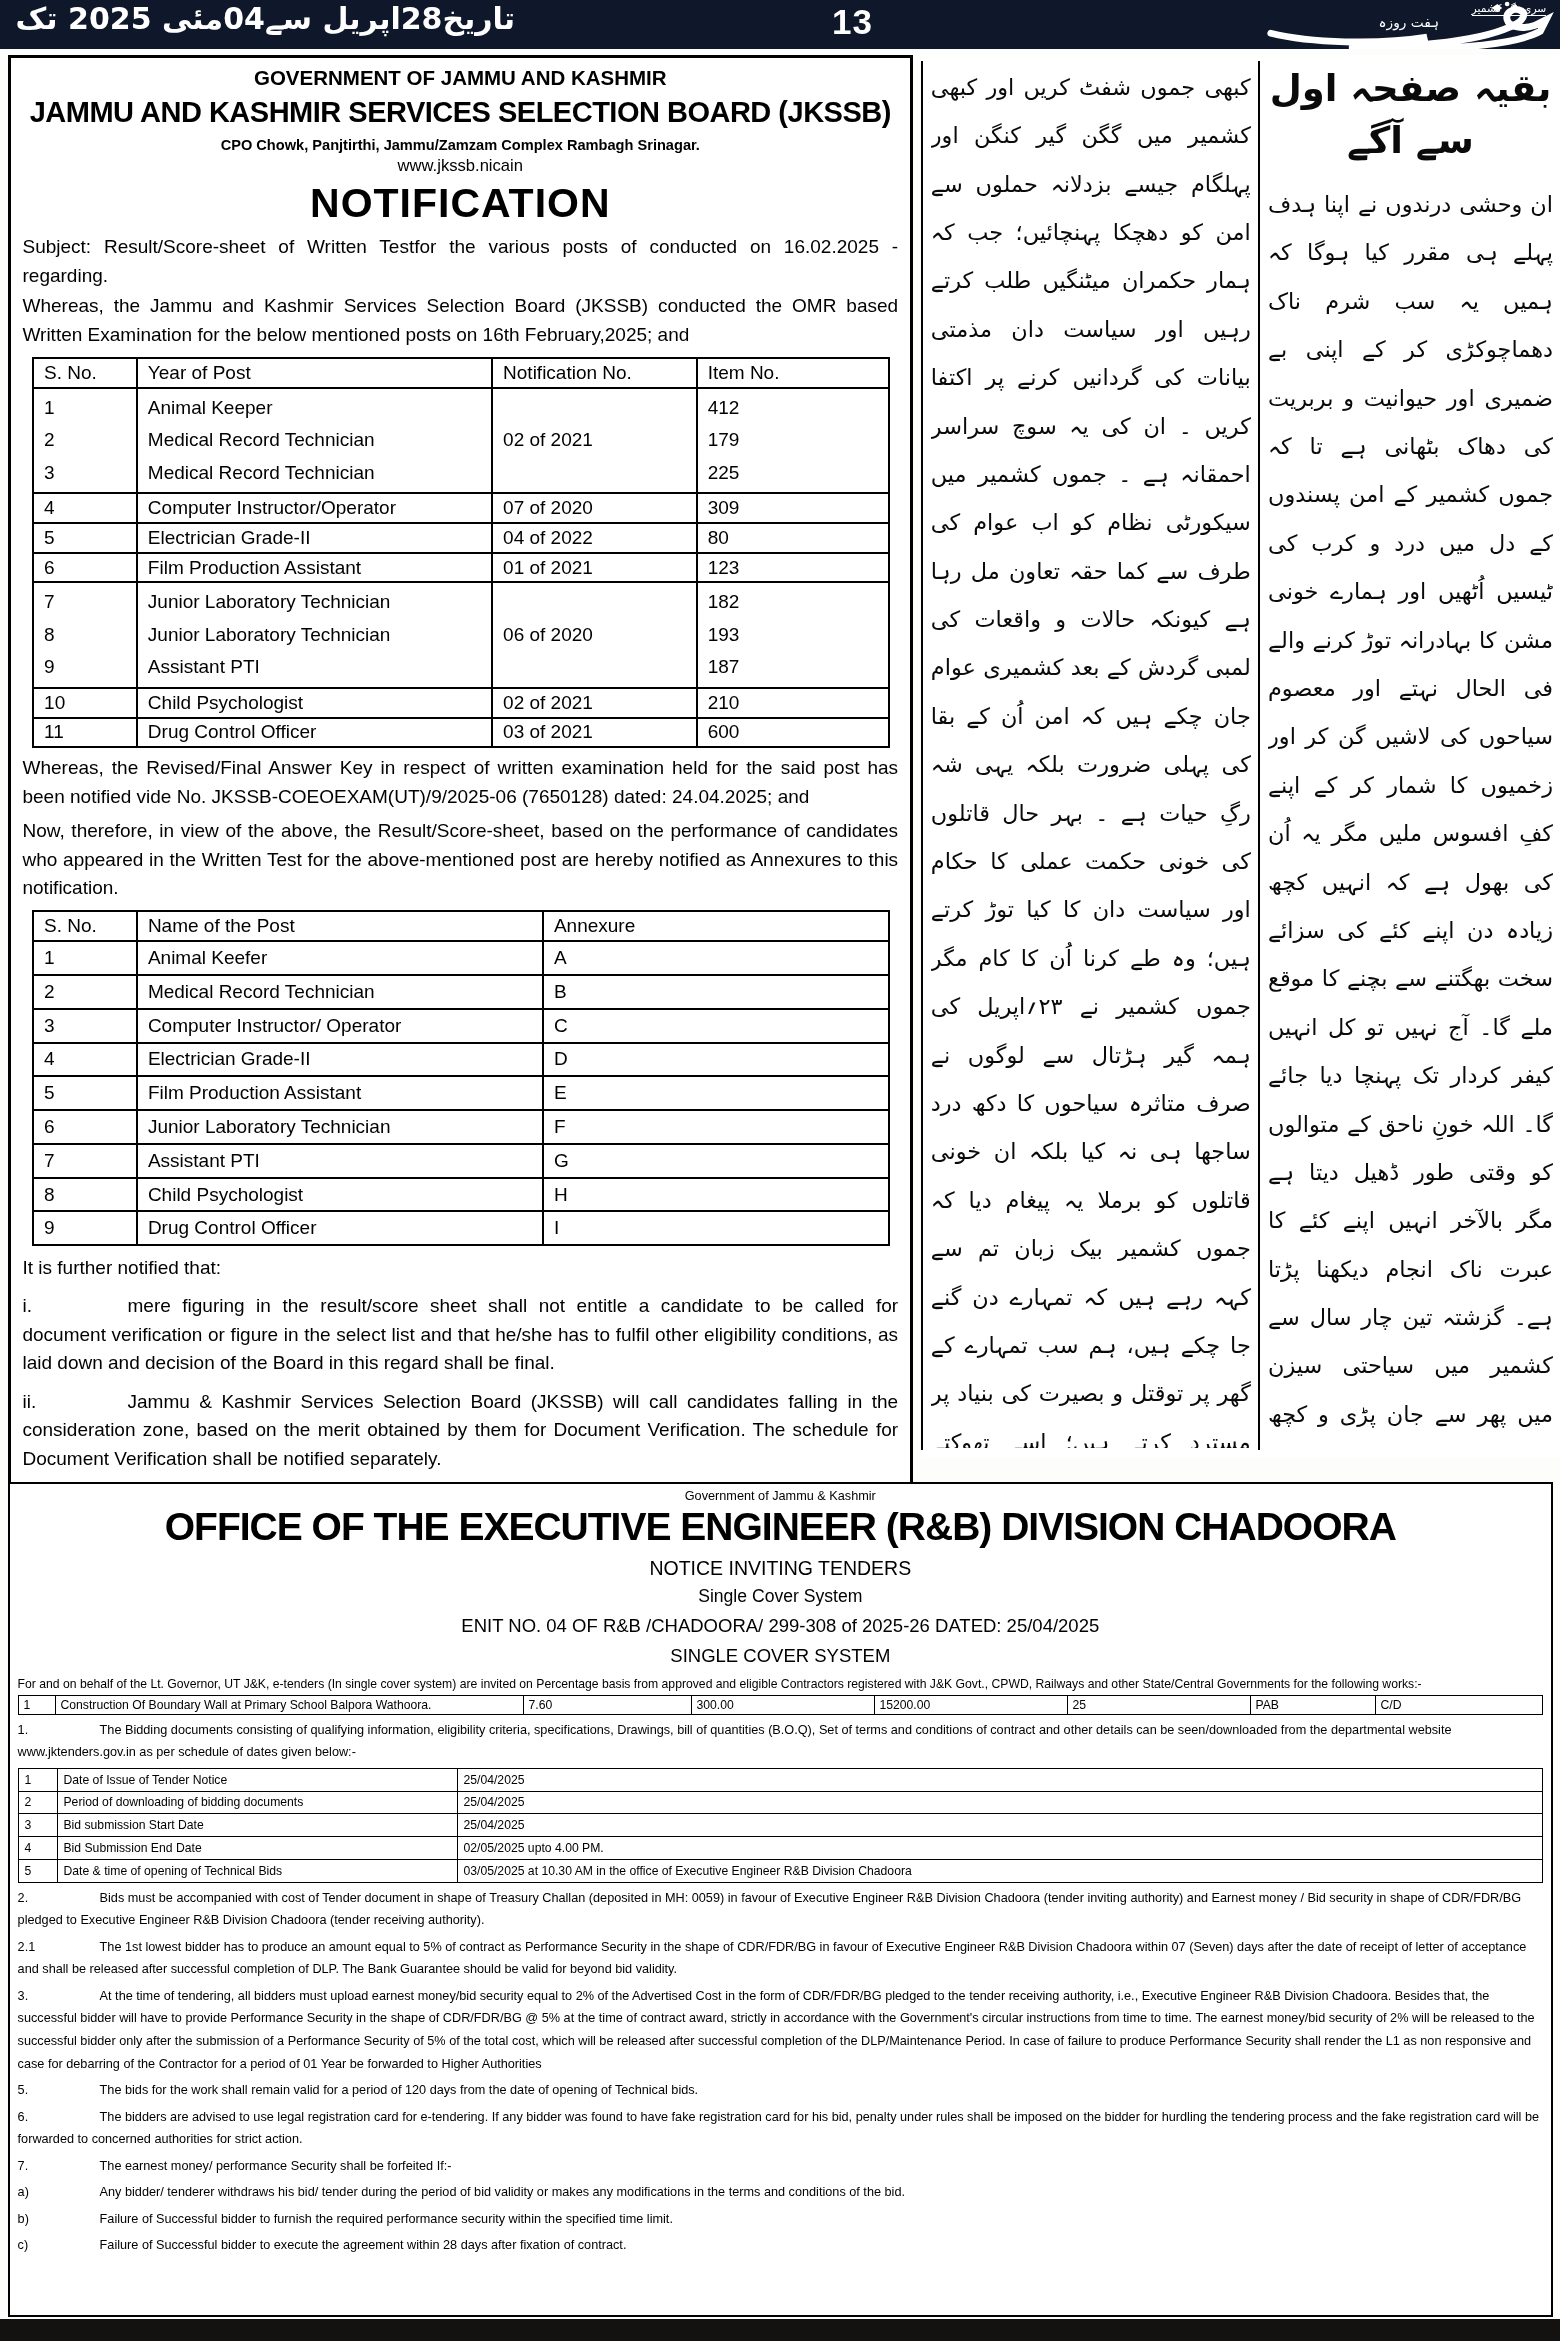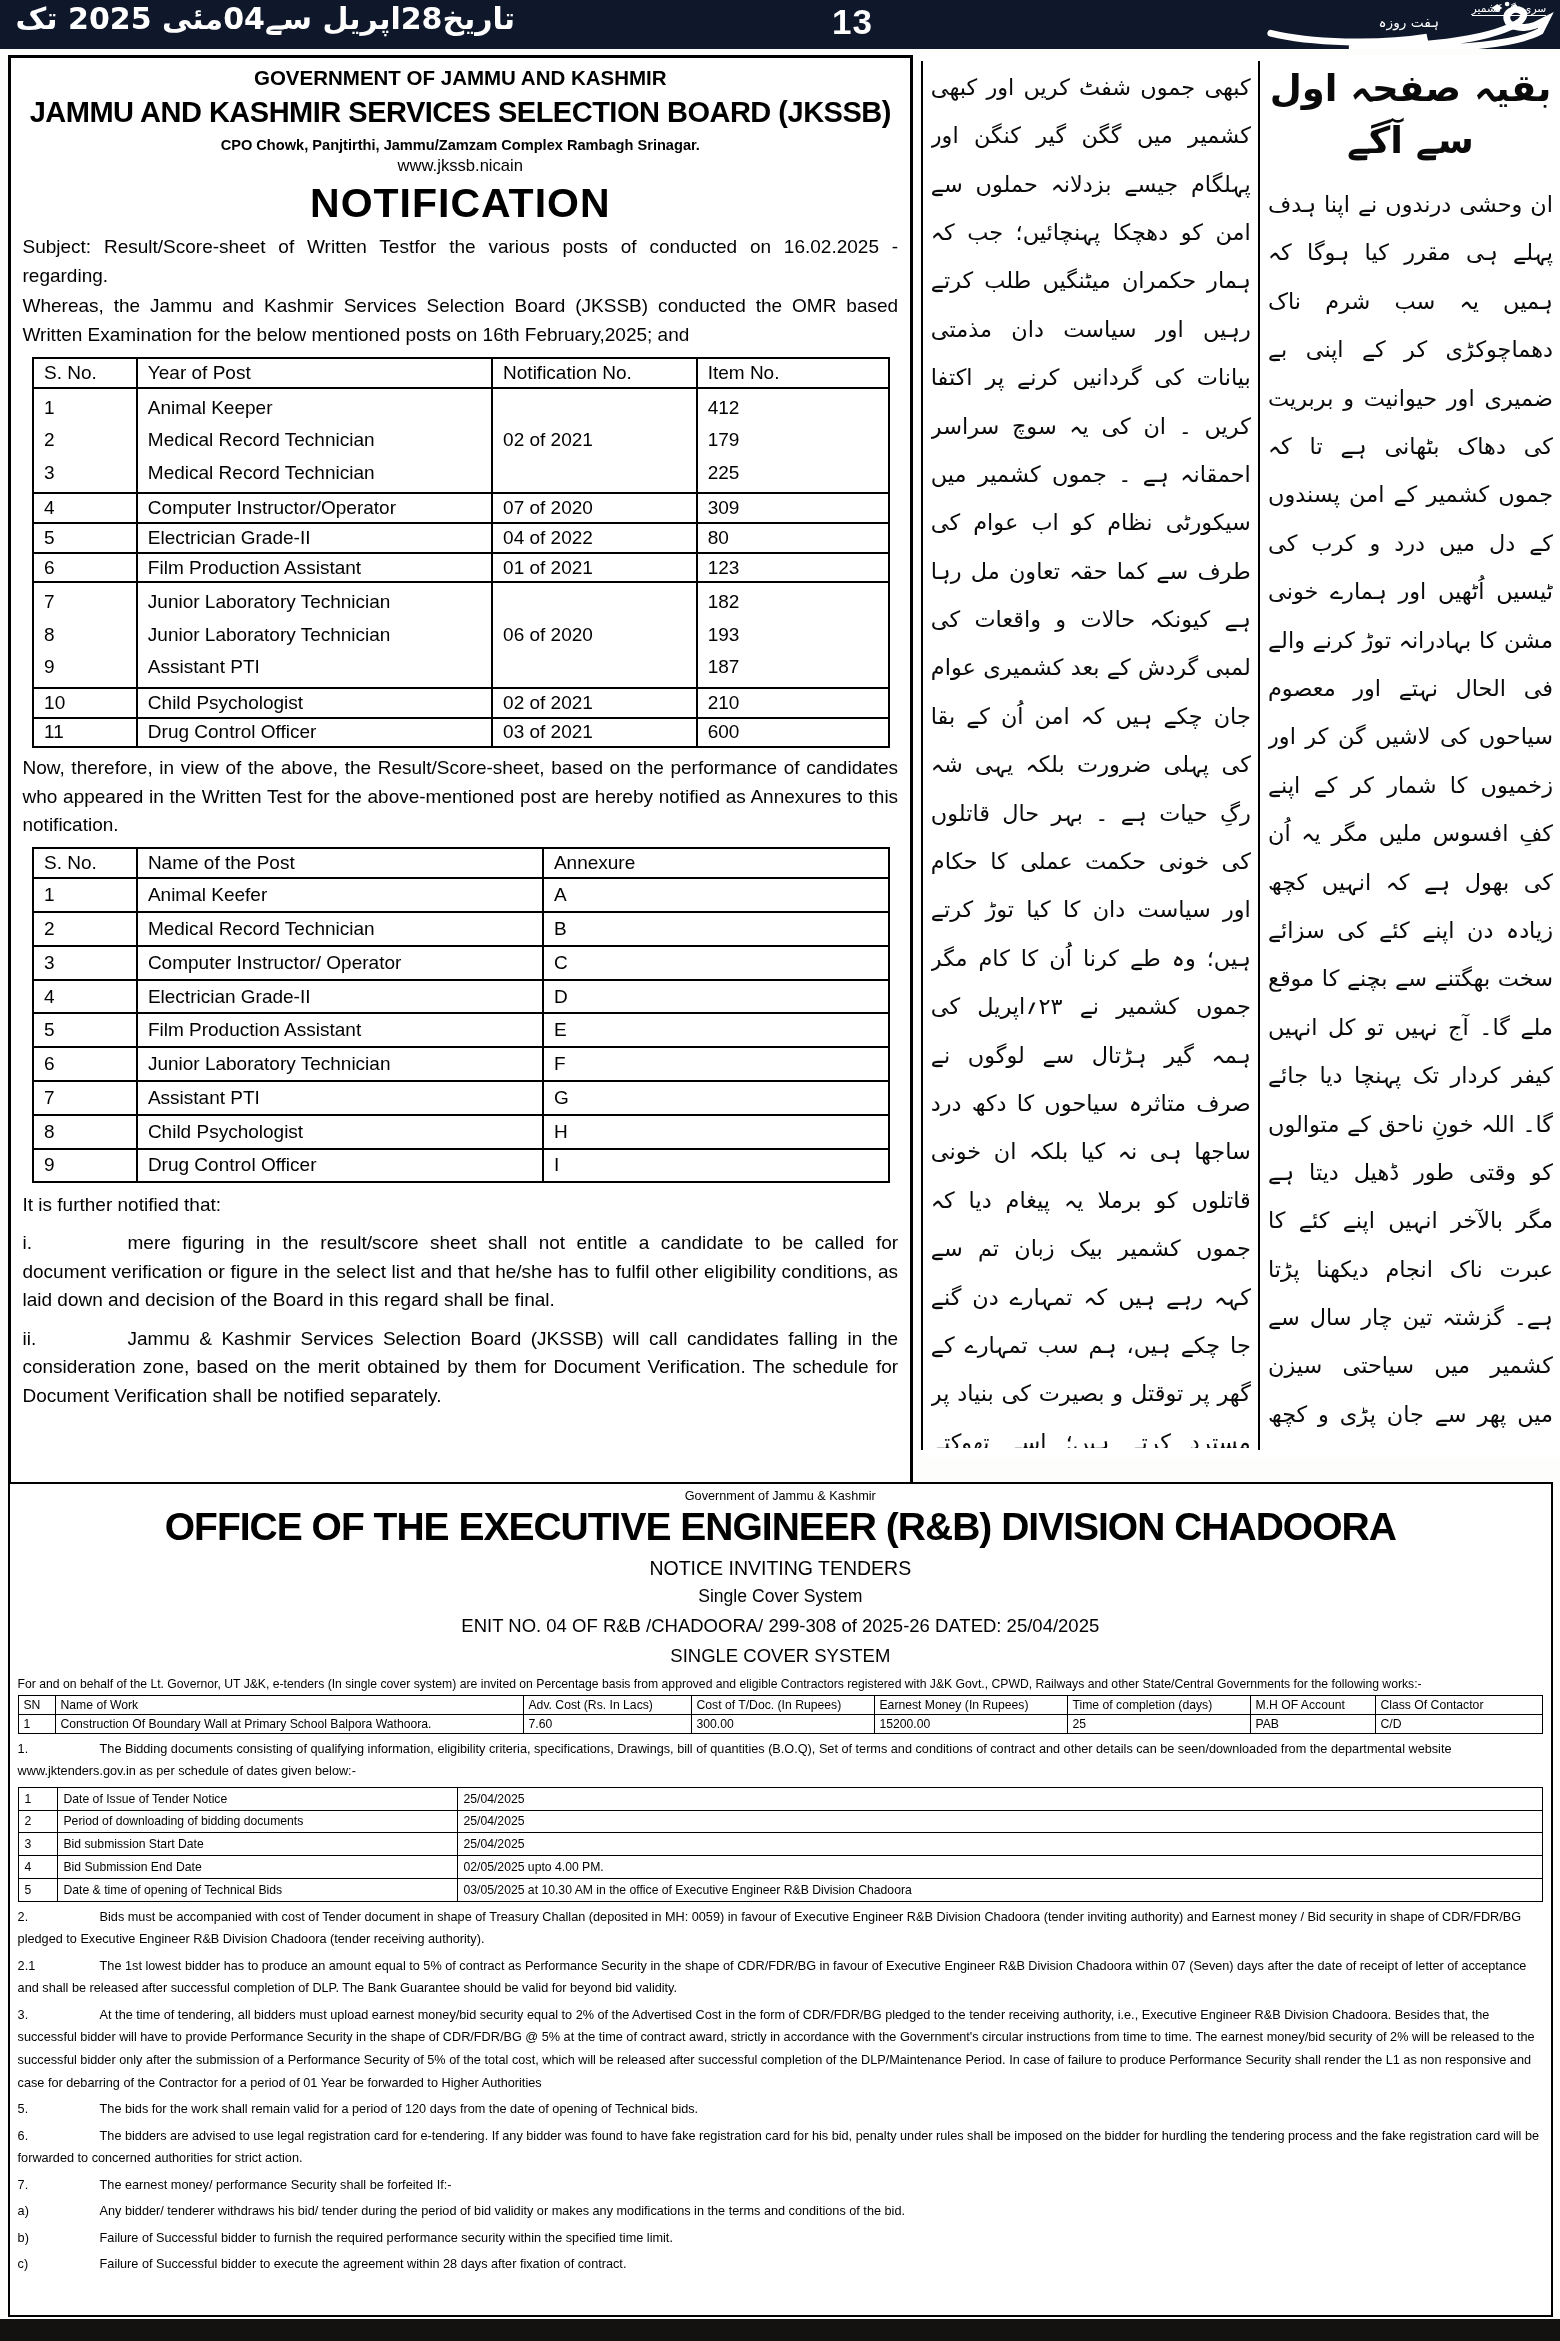--- a/index.html
+++ b/index.html
@@ -171,20 +171,21 @@
       </tr>
       <tr>
         <td>11</td>
         <td>Drug Control Officer</td>
         <td>03 of 2021</td>
         <td>600</td>
       </tr>
     </tbody>
       </table>
 
+    <div class="n-par">Whereas, the Revised/Final Answer Key in respect of written examination held for the said post has been notified vide No. JKSSB-COEOEXAM(UT)/9/2025-06 (7650128) dated: 24.04.2025; and</div>
     <div class="n-par">Now, therefore, in view of the above, the Result/Score-sheet, based on the performance of candidates who appeared in the Written Test for the above-mentioned post are hereby notified as Annexures to this notification.</div>
 
     <table class="nt t2">
       <colgroup>
           <col class="c1">
           <col class="c2">
           <col class="c3">
         </colgroup>
       <tbody>
           <tr>
@@ -272,30 +273,20 @@
           <col class="w1">
           <col class="w2">
           <col class="w3">
           <col class="w4">
           <col class="w5">
           <col class="w6">
           <col class="w7">
           <col class="w8">
         </colgroup>
       <tbody>
-          <tr>
-        <th>SN</th>
-        <th>Name of Work</th>
-        <th>Adv. Cost  (Rs. In Lacs)</th>
-        <th>Cost of T/Doc. (In Rupees)</th>
-        <th>Earnest Money  (In Rupees)</th>
-        <th>Time of completion (days)</th>
-        <th>M.H OF Account</th>
-        <th>Class Of Contactor</th>
-      </tr>
       <tr>
         <td>1</td>
         <td>Construction Of Boundary Wall at Primary School Balpora Wathoora.</td>
         <td>7.60</td>
         <td>300.00</td>
         <td>15200.00</td>
         <td>25</td>
         <td>PAB</td>
         <td>C/D</td>
       </tr>

